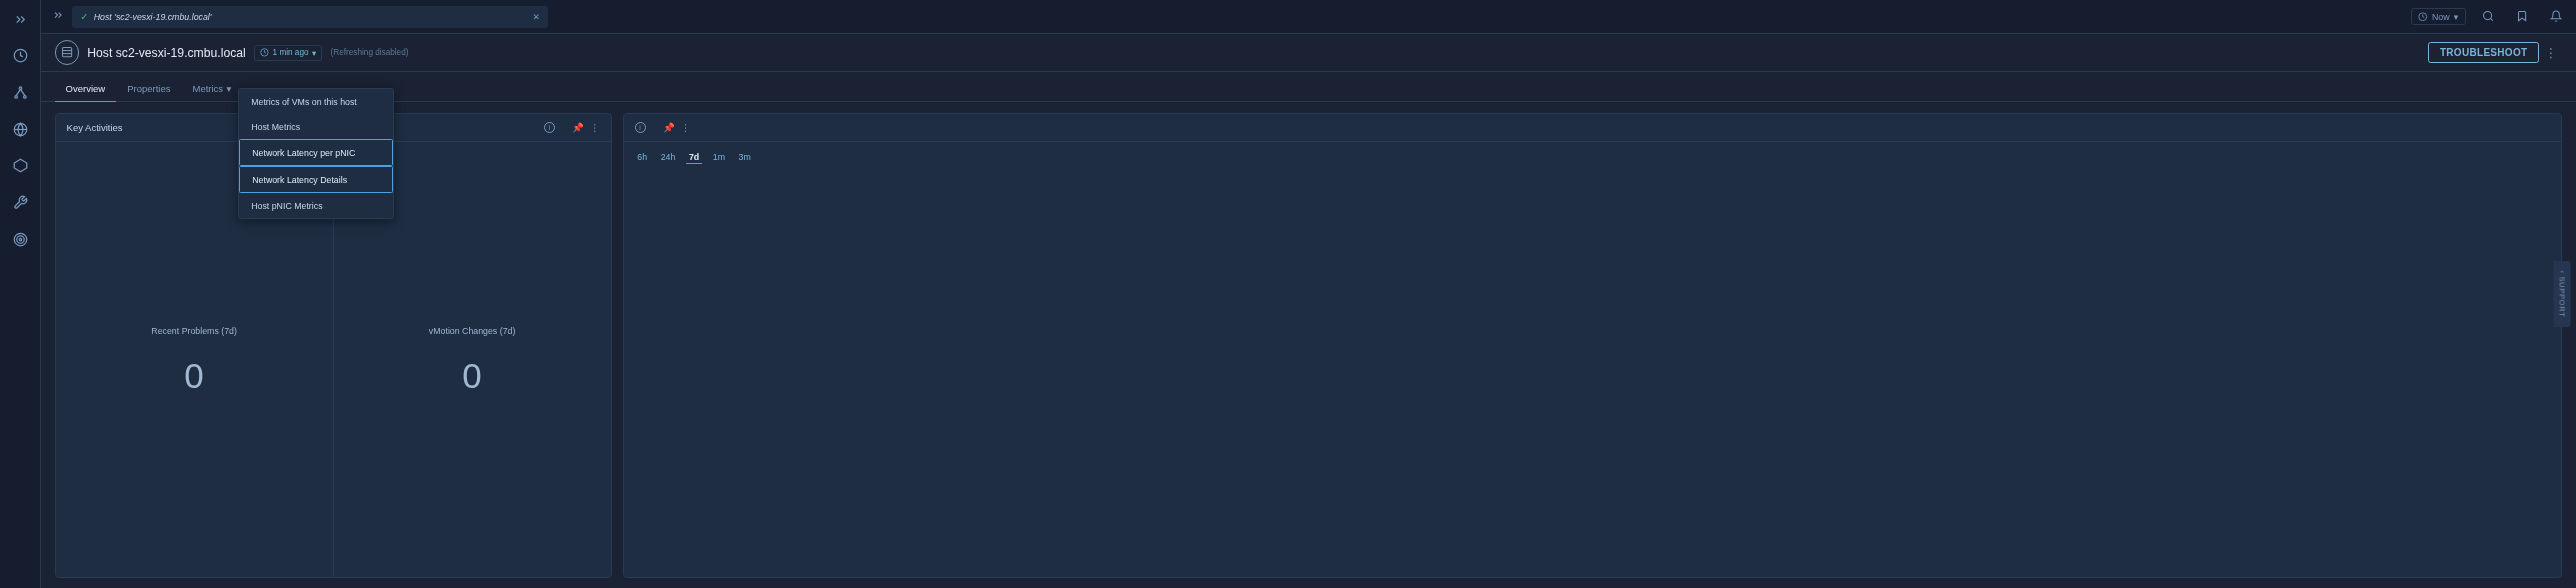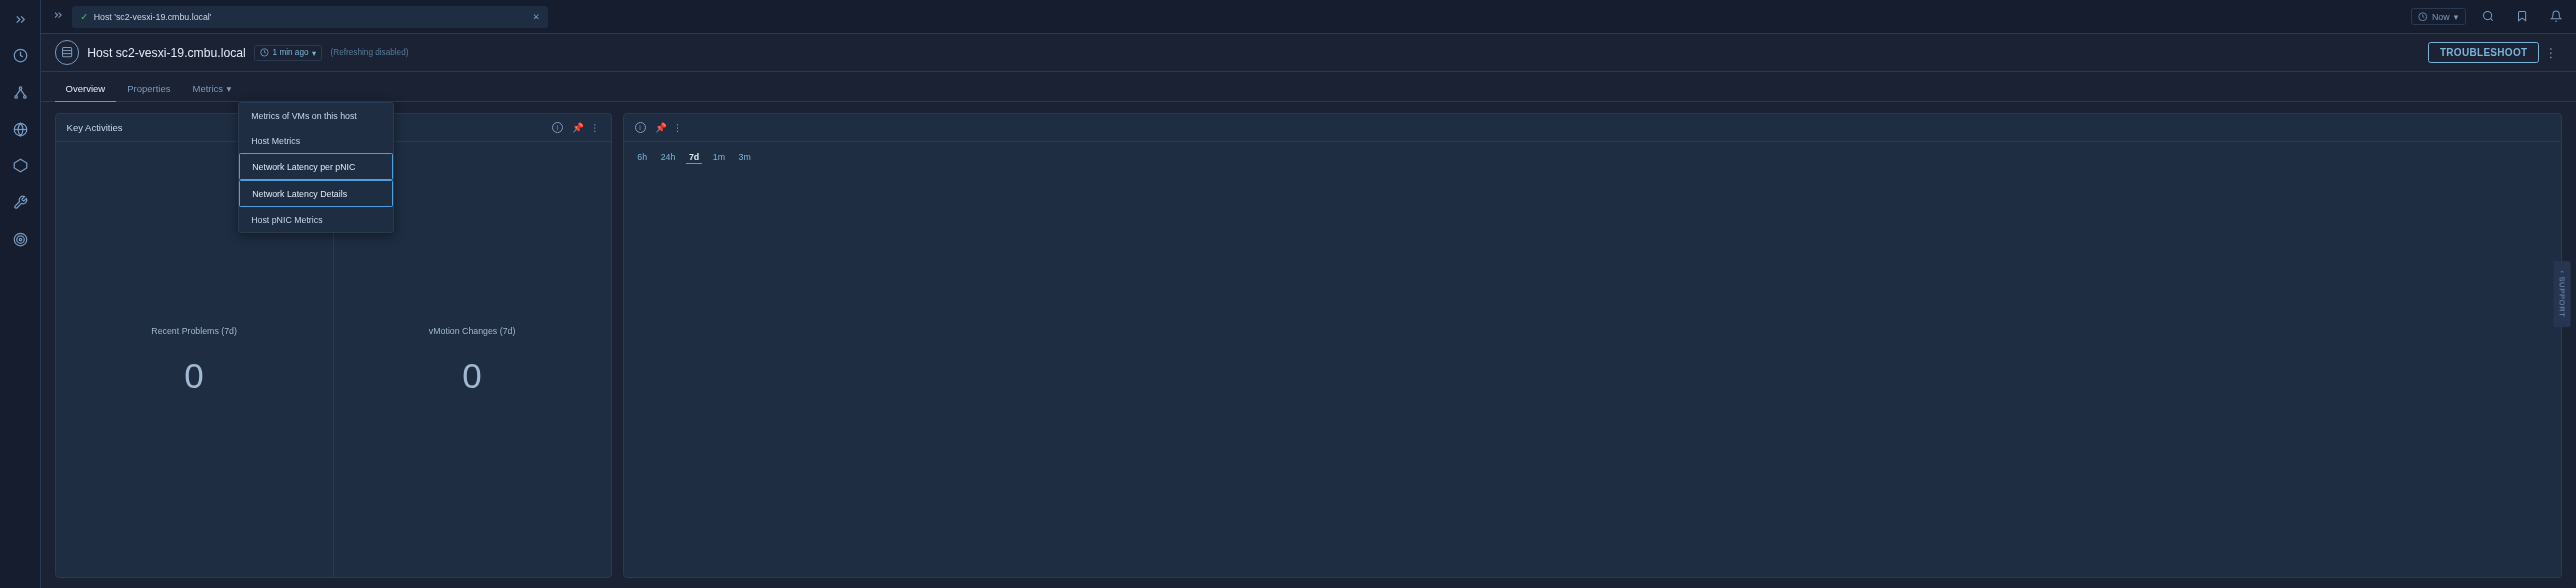--- a/index.html
+++ b/index.html
@@ -73,20 +73,21 @@
       gap: 5.4px;
     }
     .topbar-tab .check-icon {
       color: #4caf6e;
       font-size: 9.5px;
     }
     .topbar-tab .tab-title {
       color: #c8d6e8;
       font-size: 8.8px;
       flex: 1;
+      font-style: italic;
     }
     .topbar-tab .close-btn {
       color: #7a9abf;
       cursor: pointer;
     }
     .topbar-right {
       display: flex;
       align-items: center;
       gap: 11px;
       margin-left: auto;
@@ -196,21 +197,21 @@
     }
     .nav-tab-metrics {
       display: flex;
       align-items: center;
       gap: 3.4px;
     }
 
     
     .dropdown-menu {
       position: absolute;
-      top: 30px;
+      top: 16px;
       left: 197px;
       background-color: #1e2d42;
       border: 0.7px solid #2a3a52;
       border-radius: 2.7px;
       width: 156px;
       z-index: 100;
       box-shadow: 0 2.7px 11px rgba(0,0,0,0.4);
     }
     .dropdown-item {
       padding: 7.5px 12.2px;
@@ -239,21 +240,21 @@
       border-radius: 4.1px;
       border: 0.7px solid #2a3a52;
       display: flex;
       flex-direction: column;
     }
     .card-header {
       display: flex;
       align-items: flex-start;
       padding: 8.2px 11px;
       border-bottom: 0.7px solid #2a3a52;
-      gap: 10px;
+      gap: 18px;
     }
     .card-title {
       font-size: 9.5px;
       color: #c8d6e8;
       font-weight: 500;
       flex: 1;
     }
     .info-icon {
       width: 11px;
       height: 11px;

